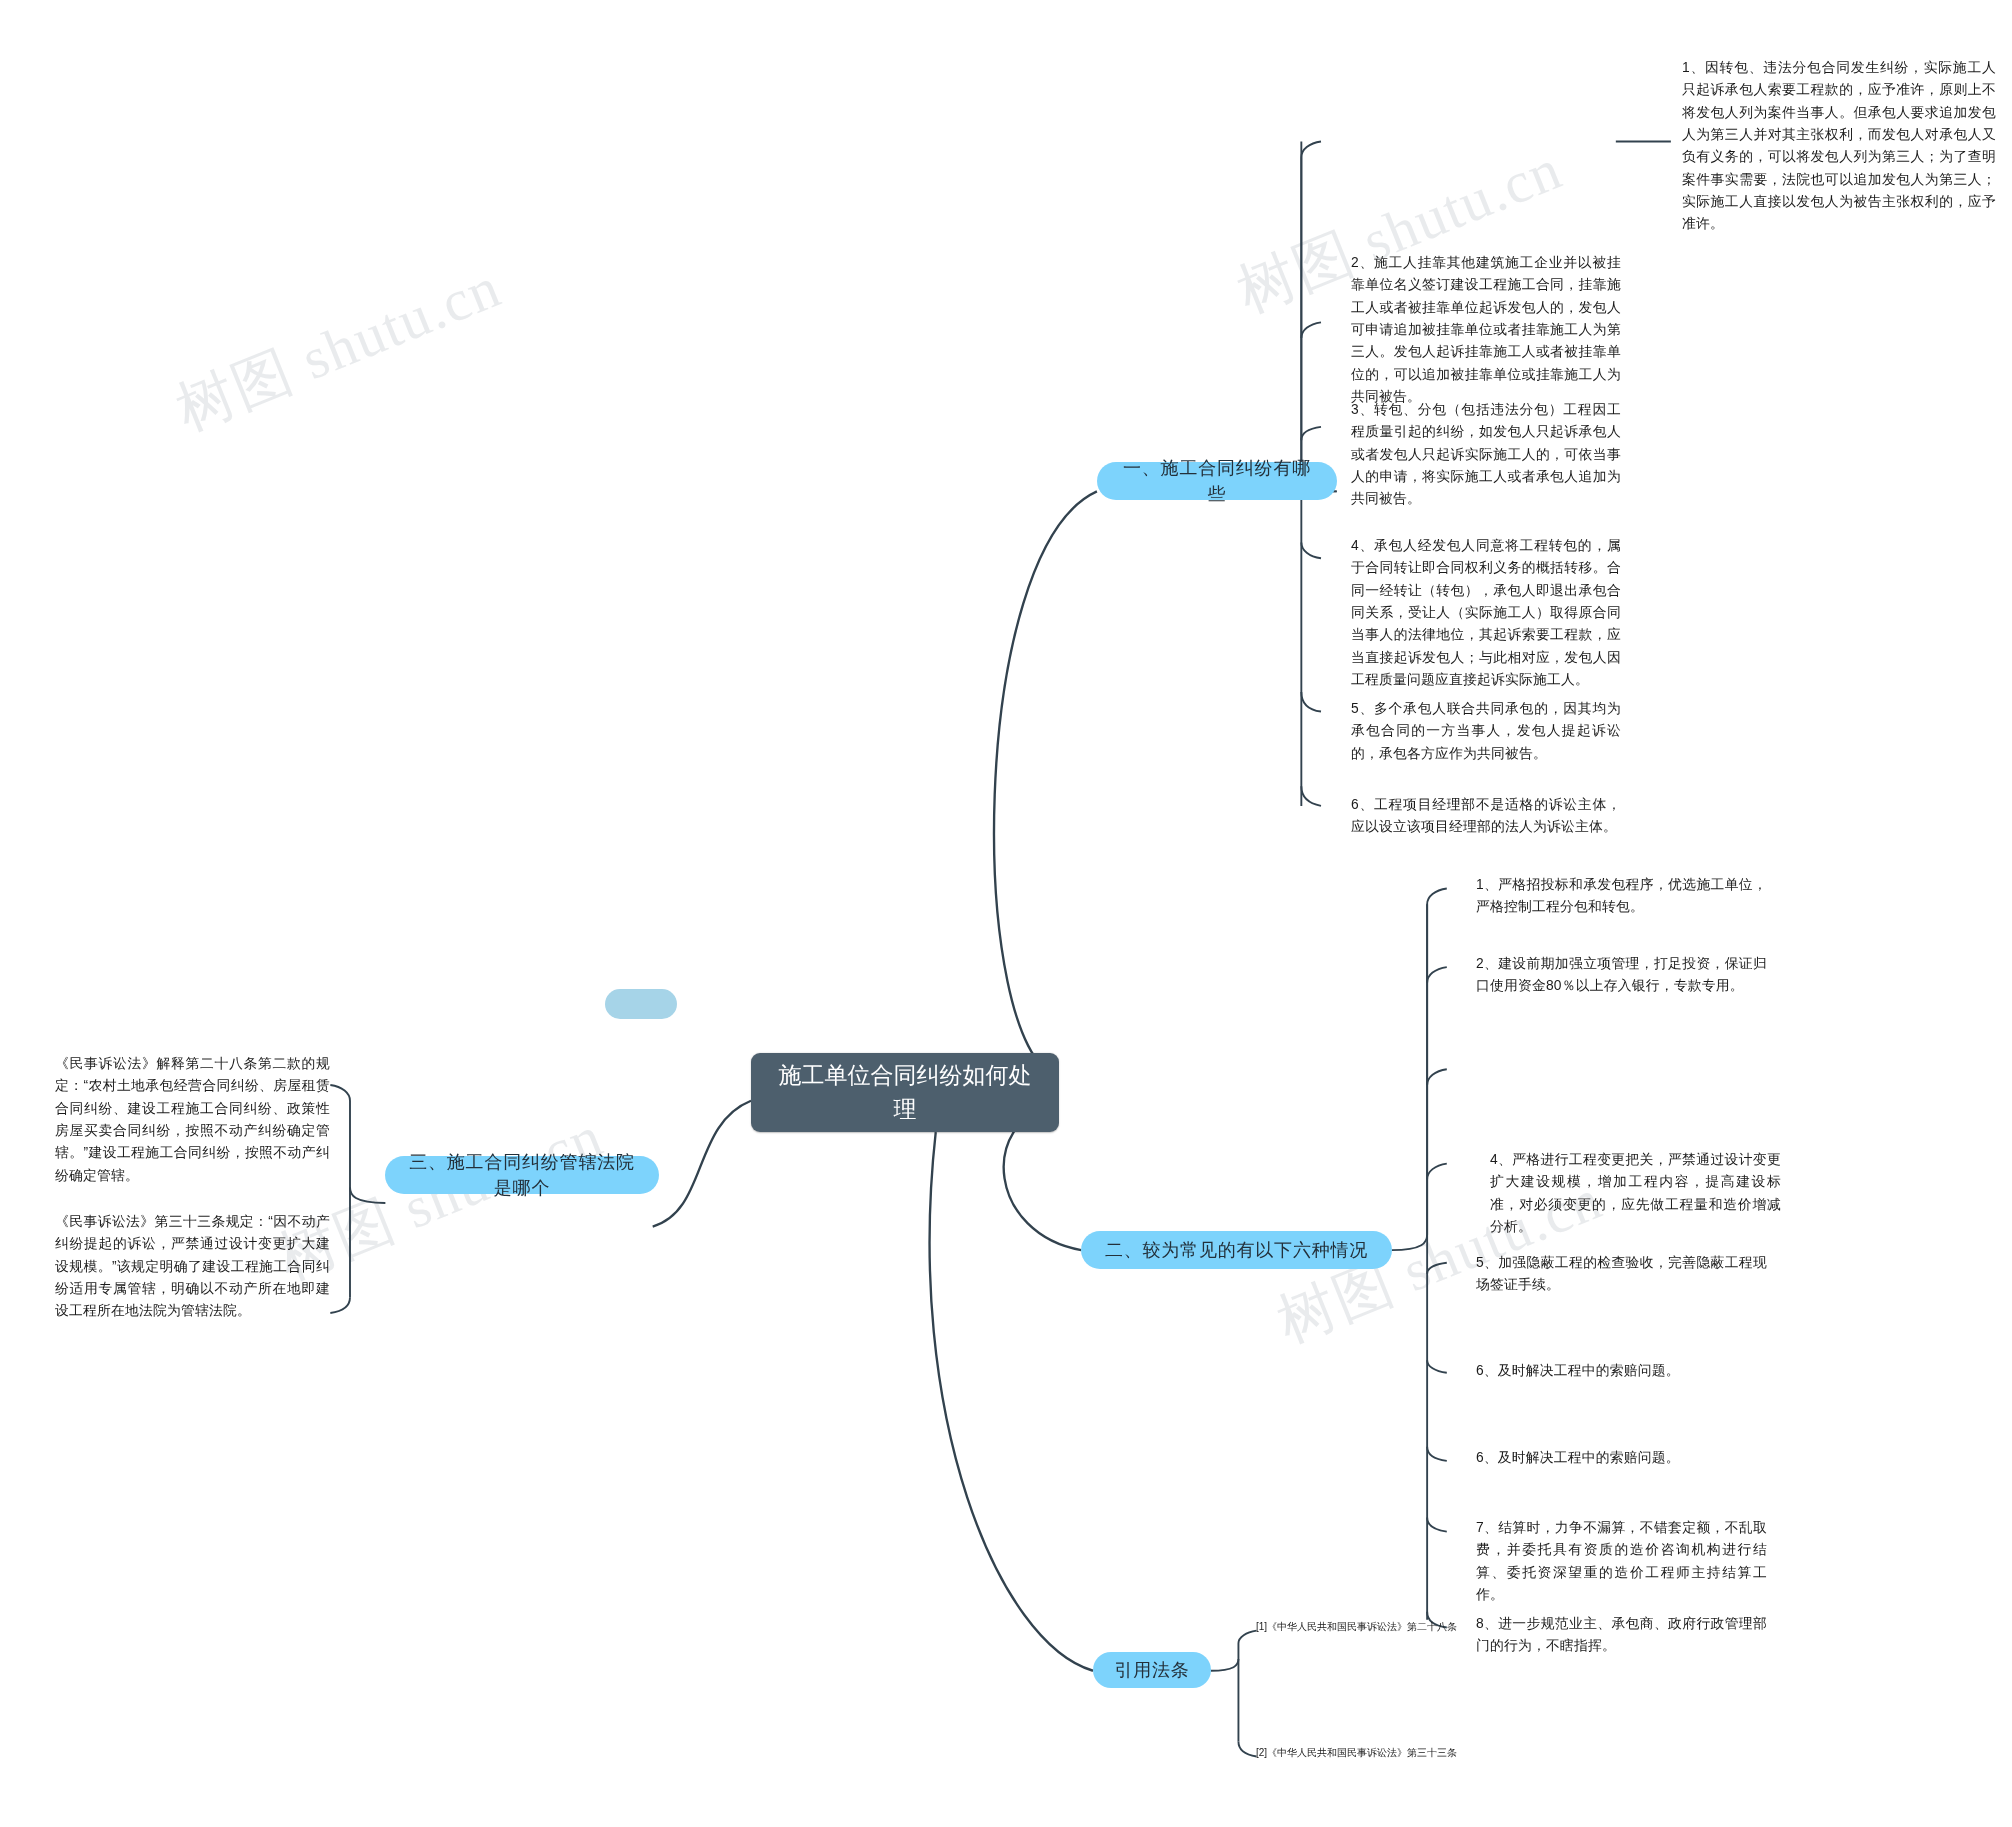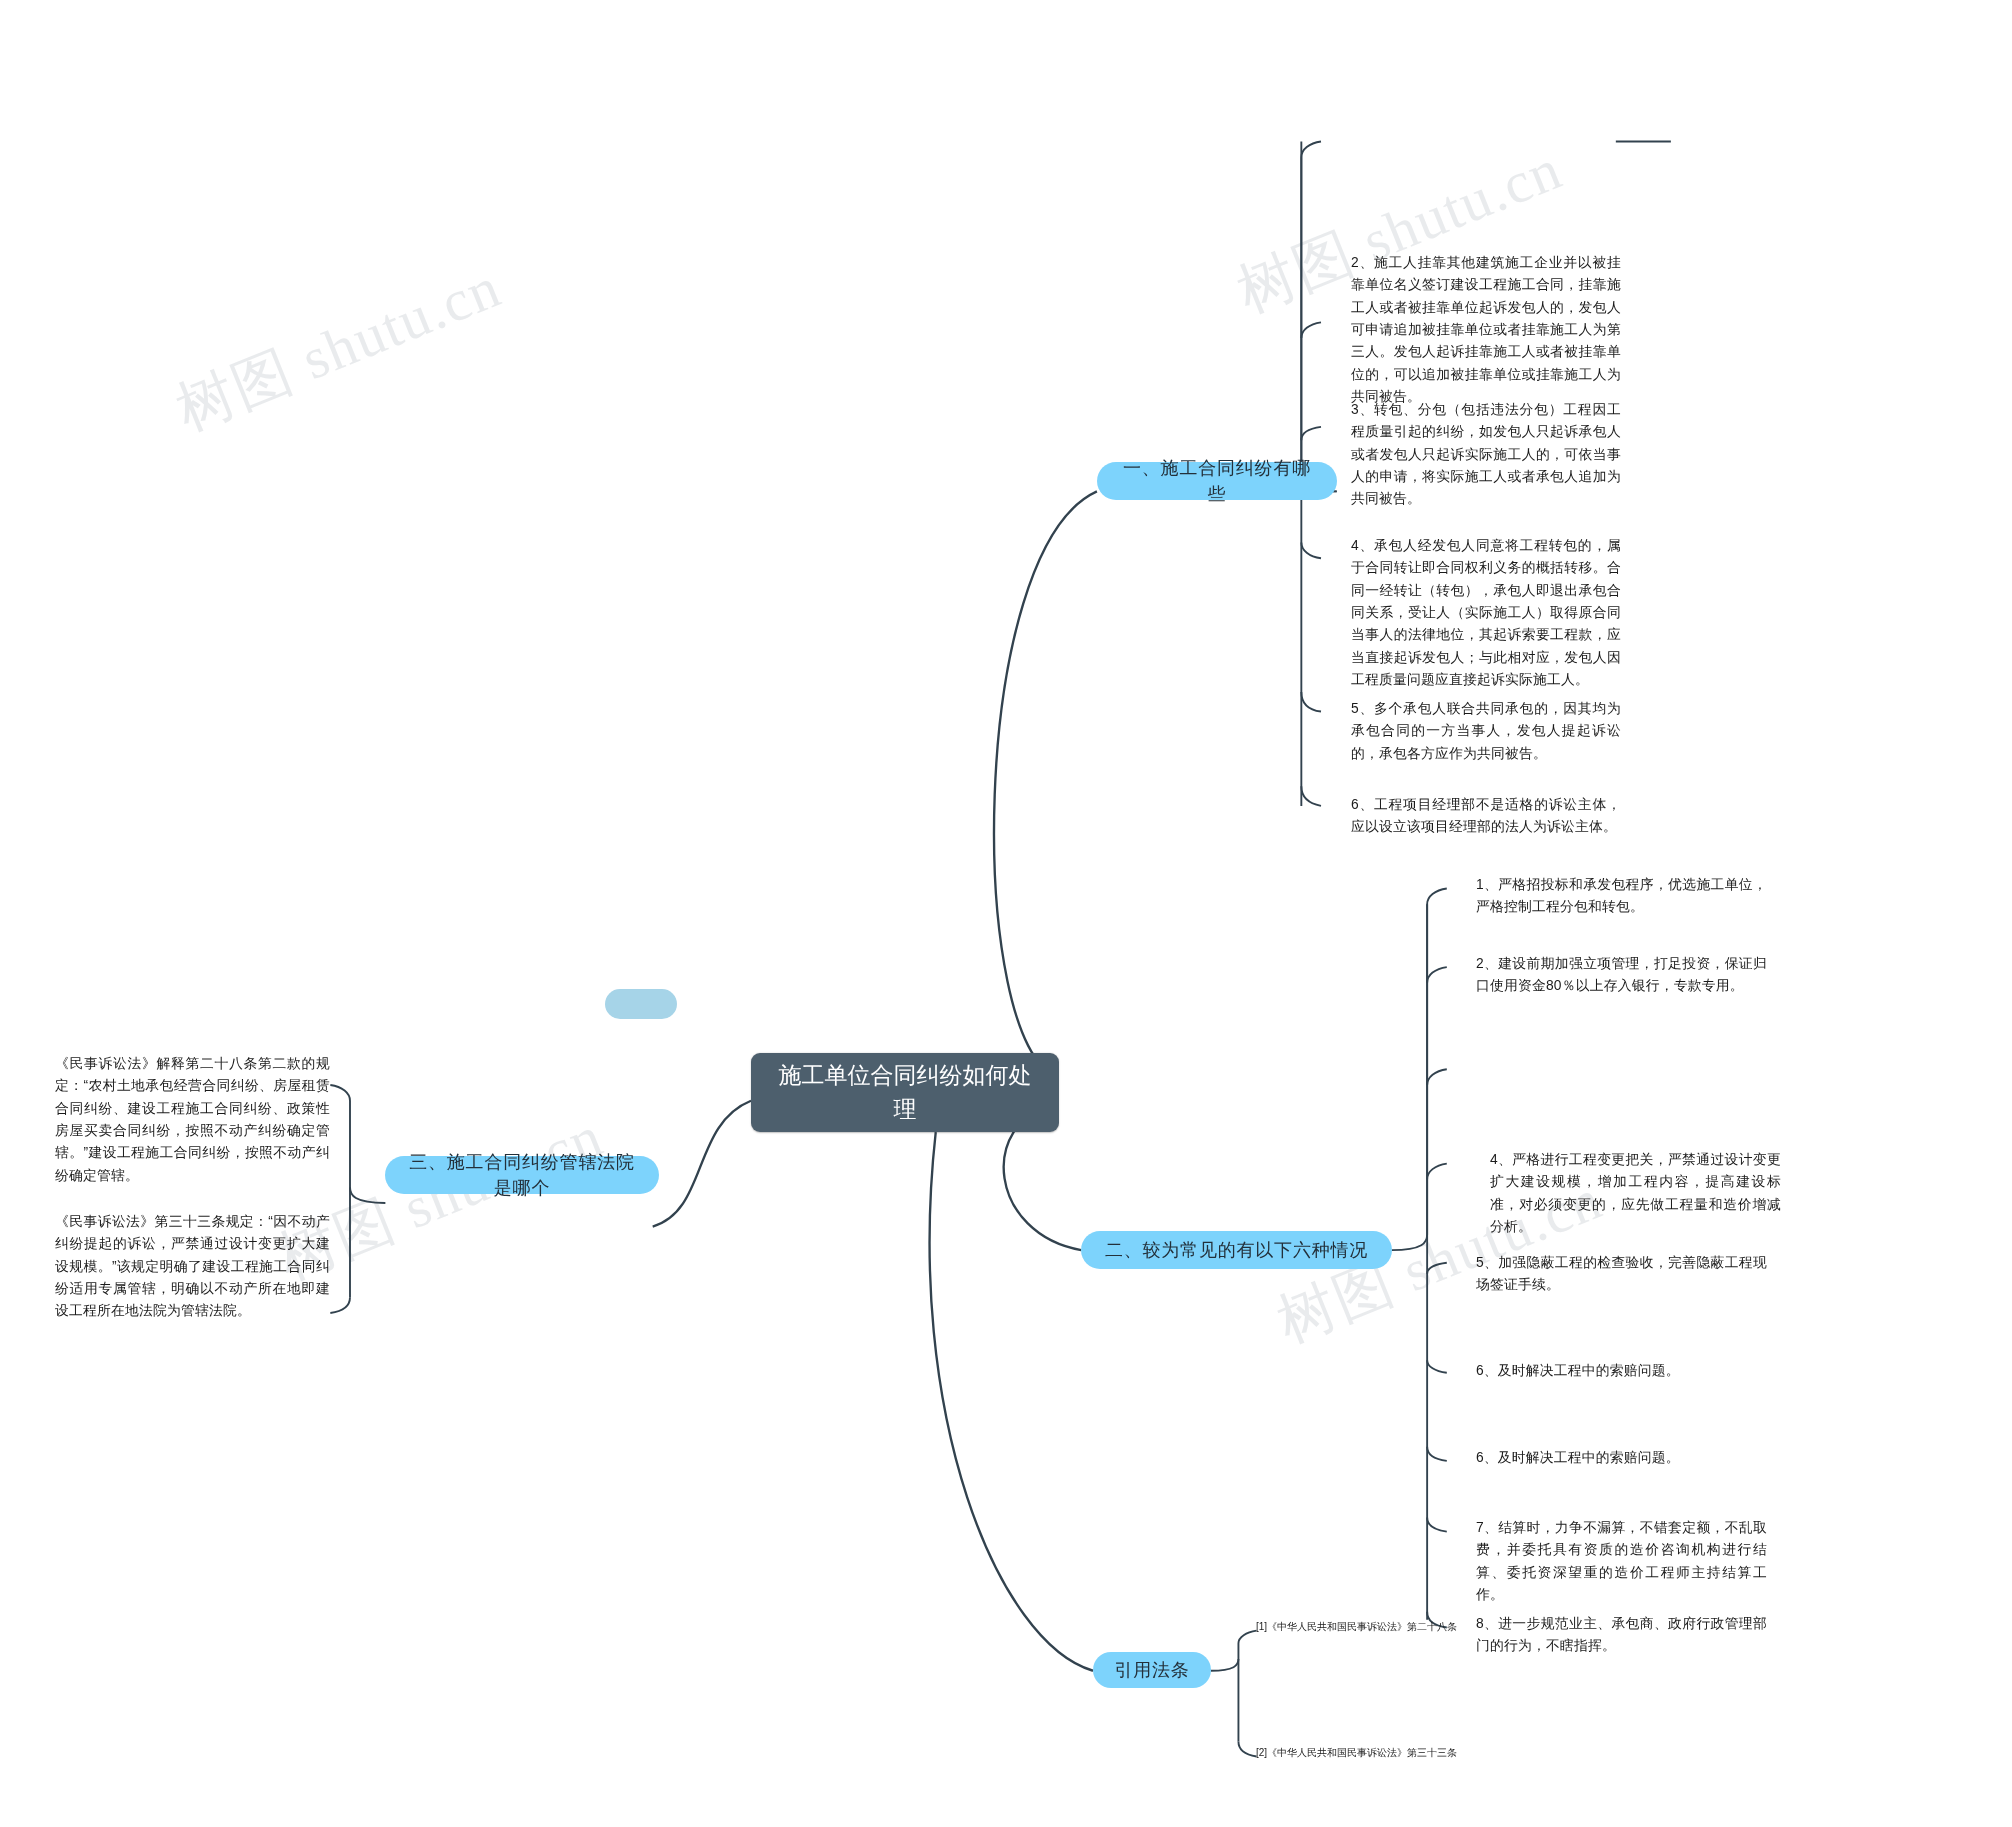--- a/index.html
+++ b/index.html
@@ -154,20 +154,21 @@
     <span>施工单位合同纠纷如何处理</span>
   </div>
 
   <div class="node node-stub" style="left:605px; top:989px; width:72px; height:30px;"></div>
 
   <div class="node node-branch" style="left:1097px; top:462px; width:240px; height:38px;">
     <span>一、施工合同纠纷有哪些</span>
   </div>
 
 
+  <div class="leaf" style="left:1682px; top:57px; width:314px;">1、因转包、违法分包合同发生纠纷，实际施工人只起诉承包人索要工程款的，应予准许，原则上不将发包人列为案件当事人。但承包人要求追加发包人为第三人并对其主张权利，而发包人对承包人又负有义务的，可以将发包人列为第三人；为了查明案件事实需要，法院也可以追加发包人为第三人；实际施工人直接以发包人为被告主张权利的，应予准许。</div>
 
   <div class="leaf" style="left:1351px; top:252px; width:270px;">2、施工人挂靠其他建筑施工企业并以被挂靠单位名义签订建设工程施工合同，挂靠施工人或者被挂靠单位起诉发包人的，发包人可申请追加被挂靠单位或者挂靠施工人为第三人。发包人起诉挂靠施工人或者被挂靠单位的，可以追加被挂靠单位或挂靠施工人为共同被告。</div>
 
   <div class="leaf" style="left:1351px; top:399px; width:270px;">3、转包、分包（包括违法分包）工程因工程质量引起的纠纷，如发包人只起诉承包人或者发包人只起诉实际施工人的，可依当事人的申请，将实际施工人或者承包人追加为共同被告。</div>
 
   <div class="leaf" style="left:1351px; top:535px; width:270px;">4、承包人经发包人同意将工程转包的，属于合同转让即合同权利义务的概括转移。合同一经转让（转包），承包人即退出承包合同关系，受让人（实际施工人）取得原合同当事人的法律地位，其起诉索要工程款，应当直接起诉发包人；与此相对应，发包人因工程质量问题应直接起诉实际施工人。</div>
 
   <div class="leaf" style="left:1351px; top:698px; width:270px;">5、多个承包人联合共同承包的，因其均为承包合同的一方当事人，发包人提起诉讼的，承包各方应作为共同被告。</div>
 
   <div class="leaf" style="left:1351px; top:794px; width:270px;">6、工程项目经理部不是适格的诉讼主体，应以设立该项目经理部的法人为诉讼主体。</div>

